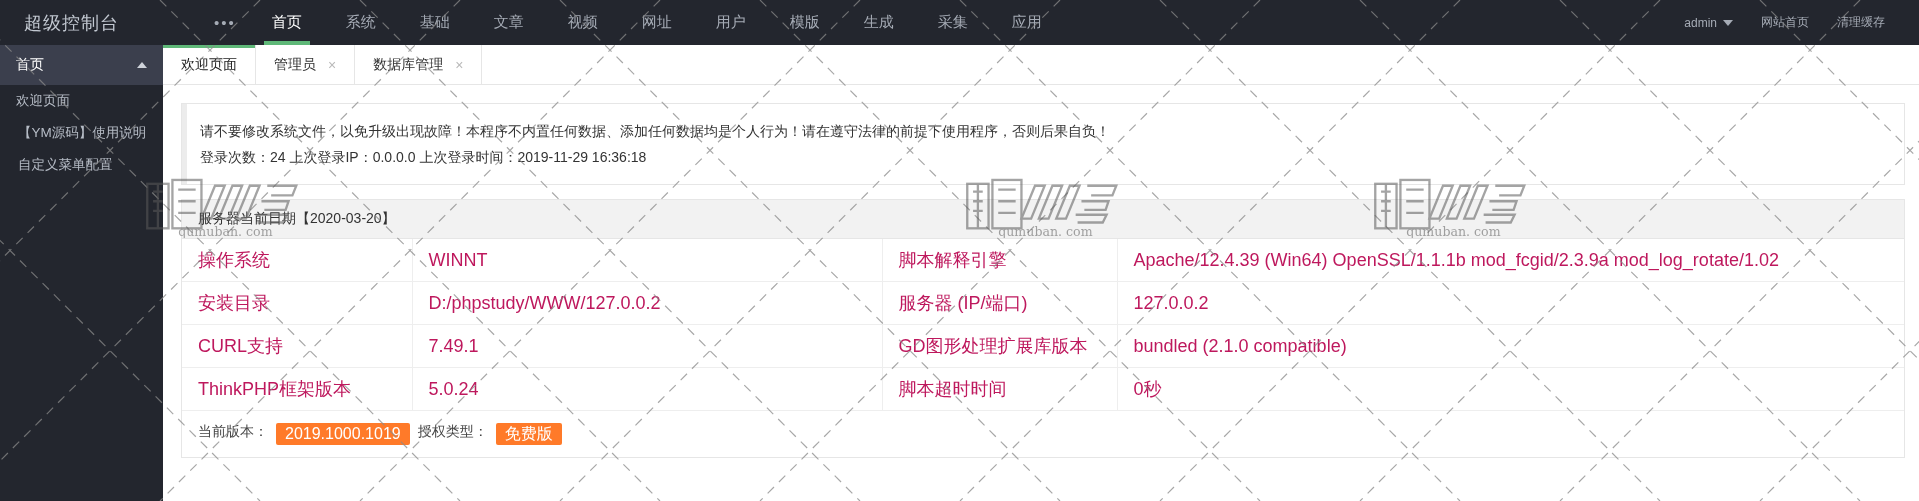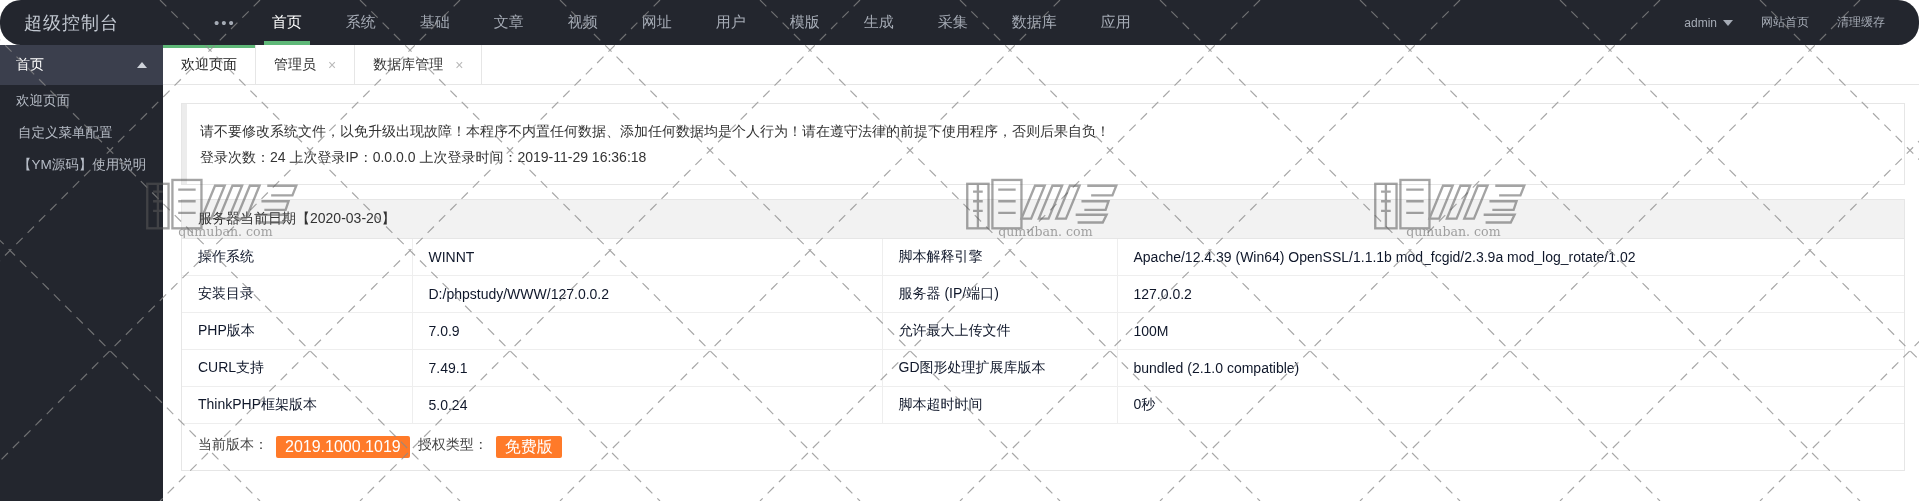--- a/index.html
+++ b/index.html
@@ -7,21 +7,21 @@
     width: 1919px; height: 501px;
     font-family: "Liberation Sans", "DejaVu Sans", sans-serif;
     background: #ffffff;
     overflow: hidden;
   }
   #app { position: relative; width: 1919px; height: 501px; }
 
   
   .header {
     position: absolute; top: 0; left: 0; width: 1919px; height: 45px;
-    background: #23262e; display: flex; align-items: stretch; border-radius: 21px;
+    background: #23262e; display: flex; align-items: stretch;
   }
   .logo {
     width: 200px; flex: 0 0 200px; color: #c2c8d1; font-size: 18px;
     display: flex; align-items: center; padding-left: 24px; letter-spacing: 1px;
   }
   .nav { display: flex; align-items: stretch; flex: 1 1 auto; }
   .nav-more {
     display: flex; align-items: center; justify-content: center;
     padding: 0 14px; color: #a5abb5; font-size: 15px; letter-spacing: 2px;
   }
@@ -105,21 +105,21 @@
 
   
   .panel { margin-top: 14px; border: 1px solid #e6e6e6; background: #fff; }
   .panel-head {
     background: #f2f2f2; border-bottom: 1px solid #e6e6e6;
     padding: 10px 16px; font-size: 14px; color: #333;
   }
   table.info { width: 100%; border-collapse: collapse; table-layout: fixed; }
   table.info td {
     border-bottom: 1px solid #eeeeee; border-right: 1px solid #eeeeee;
-    padding: 9px 16px; font-size: 14px; color: #0f172a; height: 32px;
+    padding: 9px 16px; font-size: 18px; color: #be185d; height: 32px;
     white-space: nowrap; overflow: hidden; text-overflow: ellipsis;
   }
   table.info tr:last-child td { border-bottom: none; }
   table.info td:last-child { border-right: none; }
   td.k1 { width: 230px; }
   td.v1 { width: 470px; }
   td.k2 { width: 235px; }
   td.v2 { width: auto; }
 
   
@@ -151,41 +151,40 @@
       <div class="nav-item active">首页</div>
       <div class="nav-item">系统</div>
       <div class="nav-item">基础</div>
       <div class="nav-item">文章</div>
       <div class="nav-item">视频</div>
       <div class="nav-item">网址</div>
       <div class="nav-item">用户</div>
       <div class="nav-item">模版</div>
       <div class="nav-item">生成</div>
       <div class="nav-item">采集</div>
-      <div class="nav-item">数据库</div>
       <div class="nav-item">应用</div>
     </div>
     <div class="header-right">
       <div class="hr-item">
         <span>admin</span>
         <span class="caret-down"></span>
       </div>
       <div class="hr-item">网站首页</div>
       <div class="hr-item">清理缓存</div>
     </div>
   </div>
 
   <div class="sidebar">
     <div class="side-head">
       <span>首页</span>
       <span class="arrow"></span>
     </div>
     <div class="side-link">欢迎页面</div>
+    <div class="side-link indent">【YM源码】使用说明</div>
     <div class="side-link indent">自定义菜单配置</div>
-    <div class="side-link indent">【YM源码】使用说明</div>
   </div>
 
   <div class="main">
 
     <div class="tabbar">
       <div class="tab active">
         <span>欢迎页面</span>
       </div>
       <div class="tab">
         <span>管理员</span>
@@ -212,26 +211,20 @@
               <td class="k1">操作系统</td>
               <td class="v1">WINNT</td>
               <td class="k2">脚本解释引擎</td>
               <td class="v2">Apache/12.4.39 (Win64) OpenSSL/1.1.1b mod_fcgid/2.3.9a mod_log_rotate/1.02</td>
             </tr>
             <tr>
               <td class="k1">安装目录</td>
               <td class="v1">D:/phpstudy/WWW/127.0.0.2</td>
               <td class="k2">服务器 (IP/端口)</td>
               <td class="v2">127.0.0.2</td>
-            </tr>
-            <tr>
-              <td class="k1">PHP版本</td>
-              <td class="v1">7.0.9</td>
-              <td class="k2">允许最大上传文件</td>
-              <td class="v2">100M</td>
             </tr>
             <tr>
               <td class="k1">CURL支持</td>
               <td class="v1">7.49.1</td>
               <td class="k2">GD图形处理扩展库版本</td>
               <td class="v2">bundled (2.1.0 compatible)</td>
             </tr>
             <tr>
               <td class="k1">ThinkPHP框架版本</td>
               <td class="v1">5.0.24</td>

